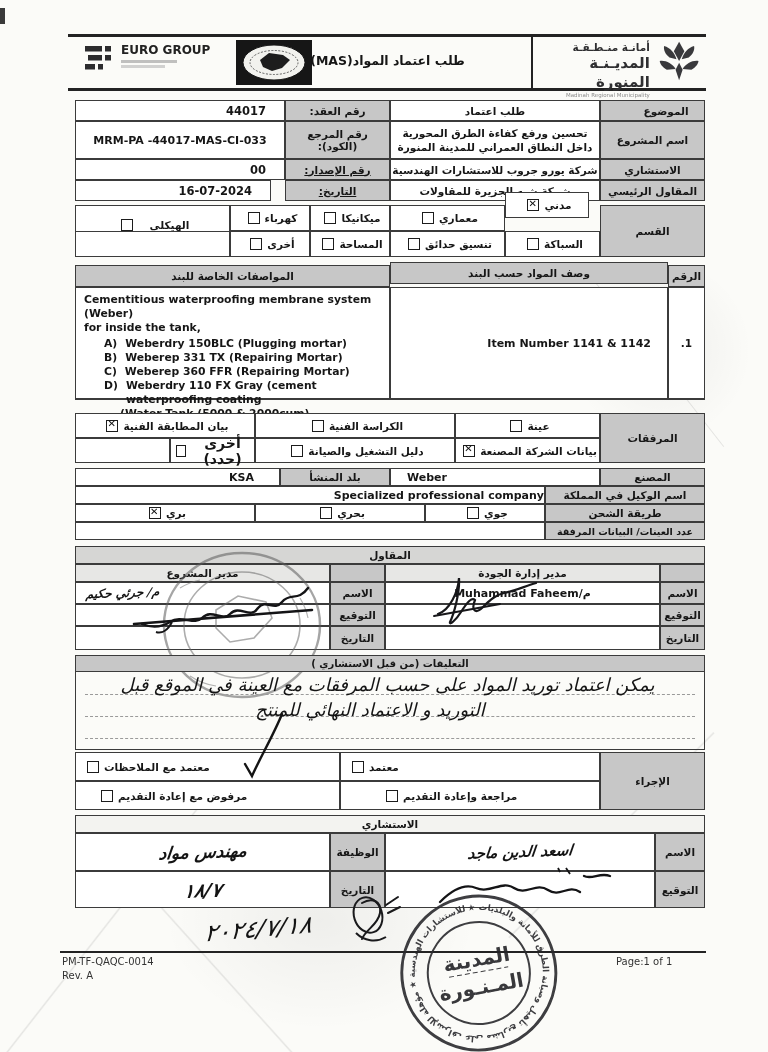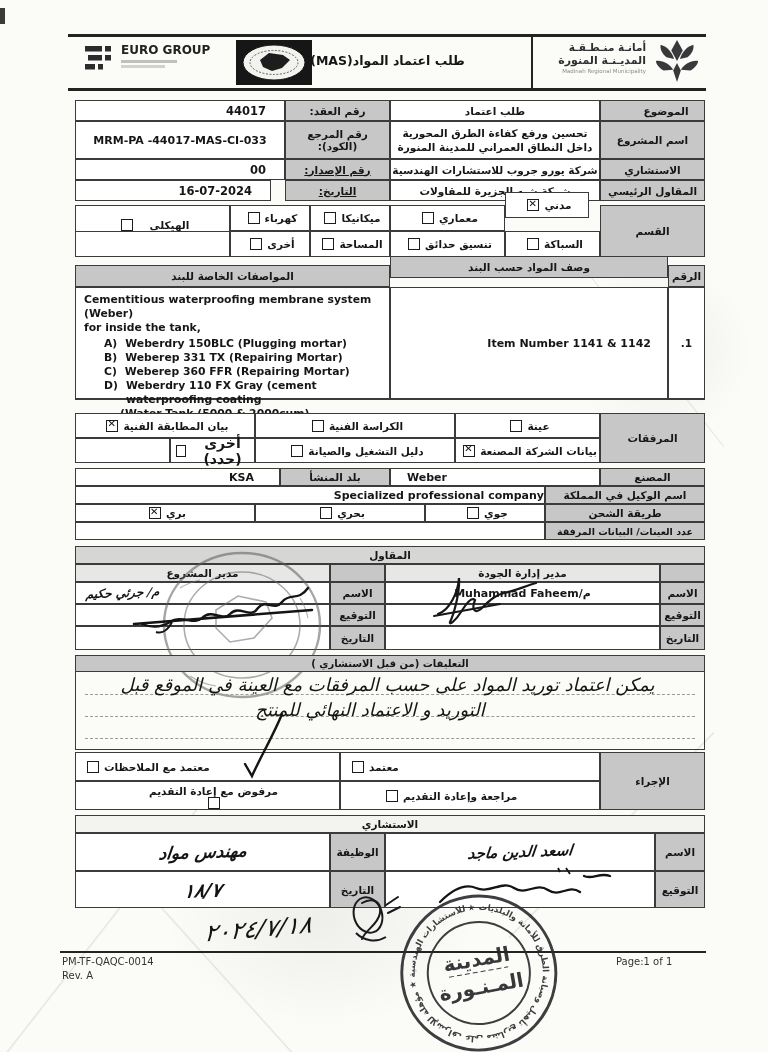--- a/index.html
+++ b/index.html
@@ -63,21 +63,21 @@
     <ellipse cx="38" cy="22.5" rx="31" ry="17.5" fill="none" stroke="#161616" stroke-width="1"></ellipse>
     <ellipse cx="38" cy="22.5" rx="24" ry="12" fill="none" stroke="#3a3a3a" stroke-width=".8" stroke-dasharray="2 1.5"></ellipse>
     <path d="M24 20 L33 13 L47 15 L54 20 L46 28 L36 31 L27 27 Z" fill="#1d1d1d"></path>
   </svg>
 
   <div class="abs rtl" style="left:300px;top:53px;width:175px;text-align:center;font-size:12.5px;font-weight:bold;">طلب اعتماد المواد(MAS)</div>
 
   <div class="abs" style="left:540px;top:38px;width:160px;height:48px;display:flex;justify-content:flex-end;gap:8px;">
     <div style="text-align:right;direction:rtl;padding-top:3px;">
       <div style="font-size:10.5px;font-weight:bold;color:#2f2f31;line-height:1.25;">أمانـة منـطـقـة</div>
-      <div style="font-size:11px;font-weight:bold;color:#2f2f31;line-height:1.25;">المديـنـة المنورة</div>
+      <div style="font-size:15px;font-weight:bold;color:#2f2f31;line-height:1.25;">المديـنـة المنورة</div>
       <div style="font-size:5.5px;color:#8b8b8b;direction:ltr;">Madinah Regional Municipality</div>
     </div>
     <svg width="46" height="46" viewBox="0 0 48 48">
       <g fill="#39393c">
         <path d="M24 2 L30 13 L24 24 L18 13 Z"></path>
         <path d="M7 7 C14 9 19 15 21 22 L13 20 C8 16 6 11 7 7 Z"></path>
         <path d="M41 7 C34 9 29 15 27 22 L35 20 C40 16 42 11 41 7 Z"></path>
         <path d="M2 24 C9 23 16 27 20 33 L10 34 C5 31 2 27 2 24 Z"></path>
         <path d="M46 24 C39 23 32 27 28 33 L38 34 C43 31 46 27 46 24 Z"></path>
         <path d="M24 26 L28 34 L24 46 L20 34 Z"></path>
@@ -138,21 +138,21 @@
     <span>المساحة</span>
       <span class="cb" data-checked="false"></span>
   </div>
   <div class="cell ctr rtl" style="left:230px;top:231px;width:80px;height:26px;">
     <span>أخرى</span>
       <span class="cb" data-checked="false"></span>
   </div>
   <div class="cell" style="left:75px;top:231px;width:155px;height:26px;"></div>
 
   <div class="cell lbl rtl" style="left:668px;top:265px;width:37px;height:22px;">الرقم</div>
-  <div class="cell lbl rtl" style="left:390px;top:256px;width:278px;height:22px;">وصف المواد حسب البند</div>
+  <div class="cell lbl rtl" style="left:390px;top:262px;width:278px;height:22px;">وصف المواد حسب البند</div>
   <div class="cell lbl rtl" style="left:75px;top:265px;width:315px;height:22px;">المواصفات الخاصة للبند</div>
 
   <div class="cell ctr" style="left:668px;top:287px;width:37px;height:113px;border-bottom:2px solid #3b3b3b;">.1</div>
   <div class="cell rt" style="left:390px;top:287px;width:278px;height:113px;padding-right:16px;font-size:11px;border-bottom:2px solid #3b3b3b;">Item Number 1141 &amp; 1142</div>
   <div class="cell" style="left:75px;top:287px;width:315px;height:113px;border-bottom:2px solid #3b3b3b;align-items:flex-start;">
     <div style="padding:5px 8px;font-size:10.8px;font-weight:bold;line-height:1.3;width:100%;">
       <div>Cementitious waterproofing membrane system (Weber)</div>
       <div>for inside the tank,</div>
       <div style="display:flex;gap:8px;margin-left:20px;margin-top:2px;">
         <span>A)</span>
@@ -284,21 +284,21 @@
       <span class="cb" data-checked="false"></span>
   </div>
   <div class="cell rt rtl" style="left:75px;top:752px;width:265px;height:29px;padding-left:6px;">
     <span>معتمد مع الملاحظات</span>
       <span class="cb nox" data-checked="true"></span>
   </div>
   <div class="cell rt rtl" style="left:340px;top:781px;width:260px;height:29px;padding-left:40px;">
     <span>مراجعة وإعادة التقديم</span>
       <span class="cb" data-checked="false"></span>
   </div>
-  <div class="cell rt rtl" style="left:75px;top:781px;width:265px;height:29px;padding-left:12px;flex-direction:column;">
+  <div class="cell rt rtl" style="left:75px;top:781px;width:265px;height:29px;padding-left:20px;">
     <span>مرفوض مع إعادة التقديم</span>
       <span class="cb" data-checked="false"></span>
   </div>
 
   <svg class="abs" style="left:238px;top:712px;" width="48" height="72" viewBox="0 0 48 72">
     <path d="M44 2 C36 22 22 46 14 64 L7 52" stroke="#141414" stroke-width="2.4" fill="none" stroke-linecap="round"></path>
   </svg>
 
   <div class="cell ctr rtl" style="left:75px;top:815px;width:630px;height:18px;background:#f3f3f0;">الاستشاري</div>
   <div class="cell lbl rtl" style="left:655px;top:833px;width:50px;height:38px;">الاسم</div>

